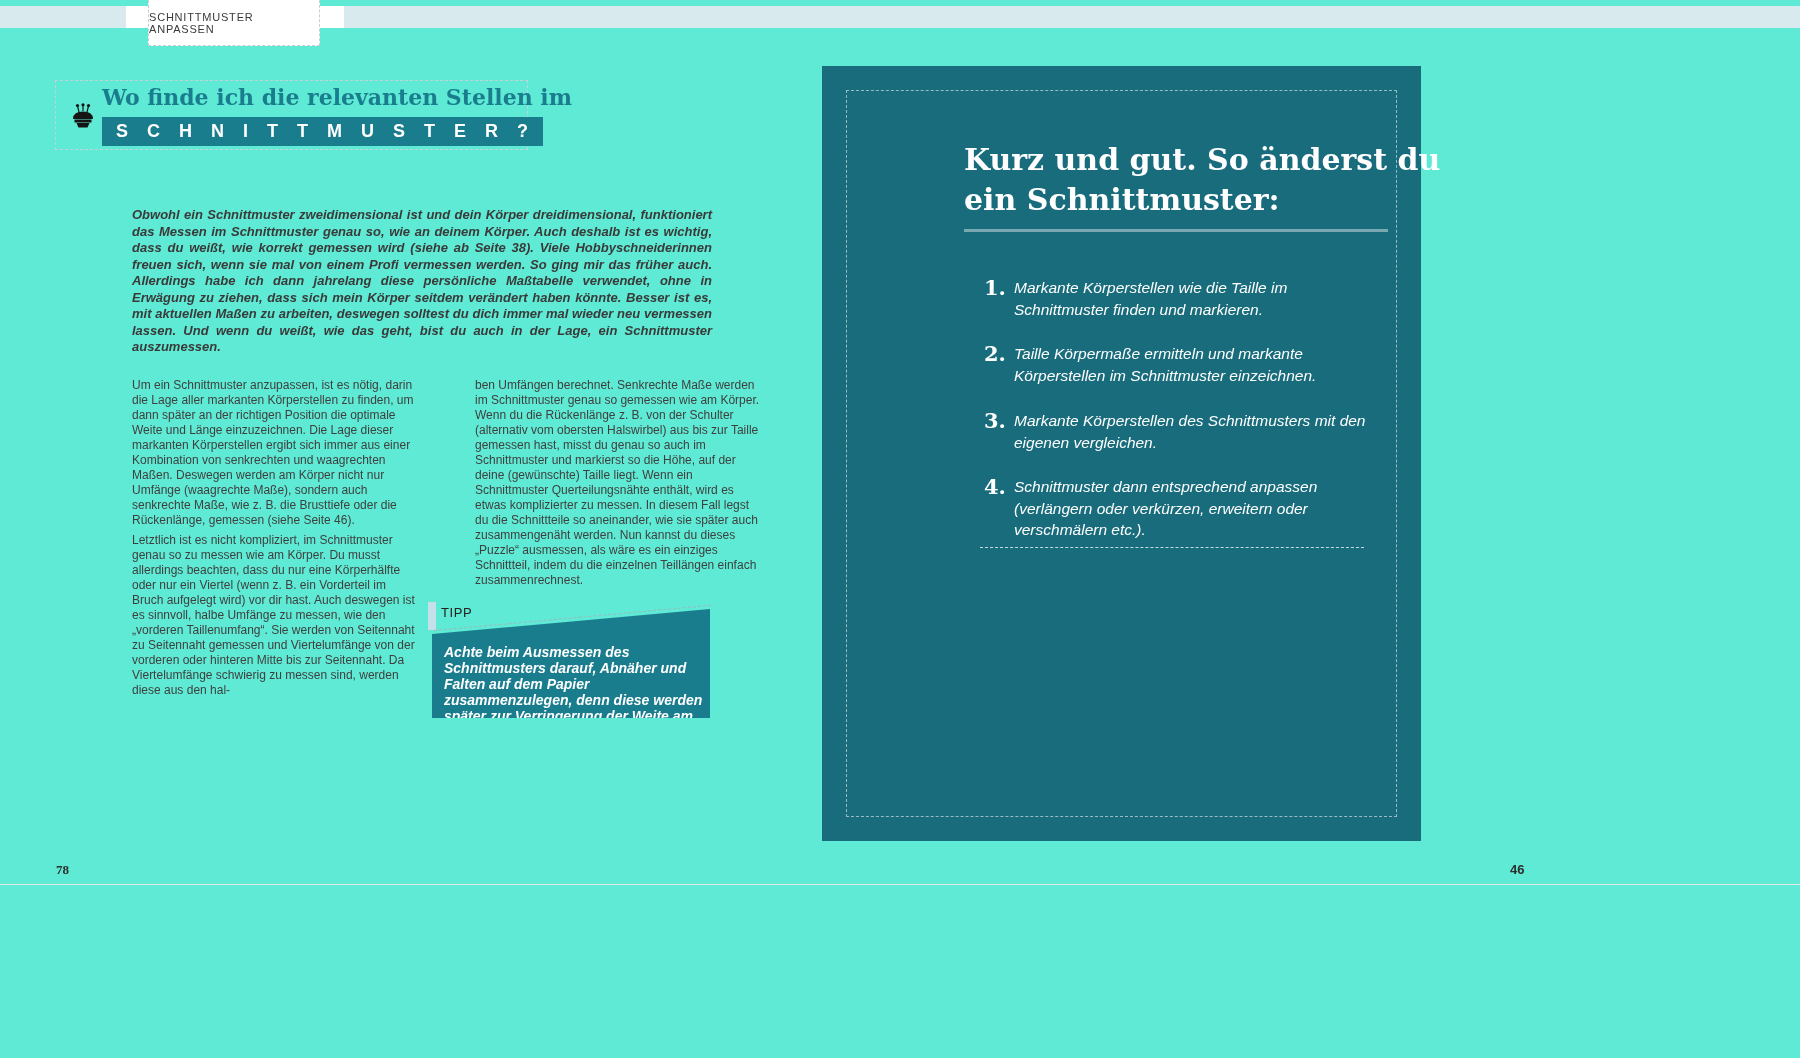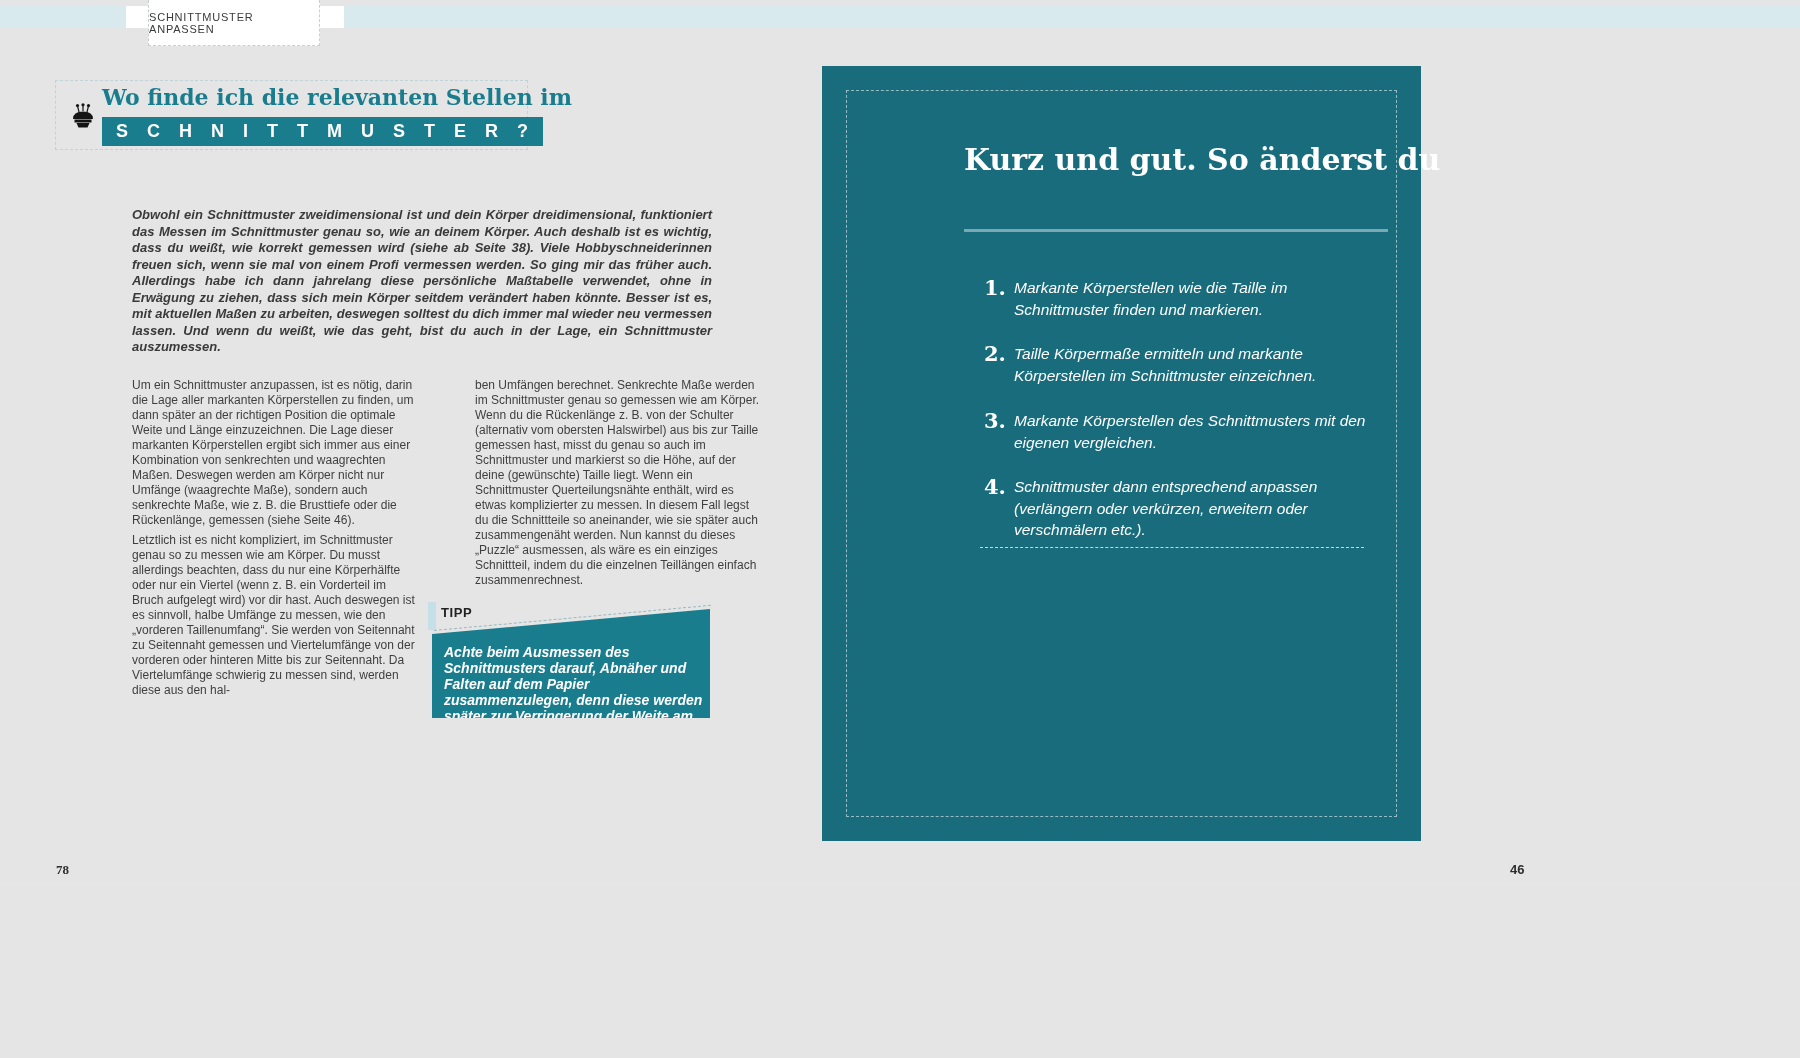--- a/index.html
+++ b/index.html
@@ -1,19 +1,19 @@
 <!DOCTYPE html>
 <html style="--teal: #1A7D8E; --panel: #186C7C; --band: #D8EAEE;"><head>
 <meta charset="utf-8">
 <style>
   * { margin:0; padding:0; box-sizing:border-box; }
   html,body { background:#ffffff; }
   body { font-family:"Liberation Sans", sans-serif; color:#3c3c3c; }
 
-  .spread { position:relative; width:1800px; height:1058px; background:#e5e5e5; overflow:hidden; }
+  .spread { position:relative; width:1800px; height:1058px; background:#5eead4; overflow:hidden; }
 
   
   .band { position:absolute; top:6px; left:0; width:100%; height:22px; background:var(--band,#d8eaee); }
   .band-gap { position:absolute; top:6px; height:22px; background:#fff; }
   .gap1 { left:126px; width:22px; }
   .gap2 { left:320px; width:24px; }
   .tab {
     position:absolute; left:148px; top:0; width:172px; height:46px; background:#fff;
     border-left:1px dashed #c8ced1; border-right:1px dashed #c8ced1; border-bottom:1px dashed #c8ced1;
     display:flex; align-items:center; justify-content:center;
@@ -37,21 +37,21 @@
     font-size:13px; line-height:16.5px; font-style:italic; font-weight:bold; color:#3a3a3a; text-align:justify;
   }
 
   .col { position:absolute; top:378px; font-size:12px; line-height:15px; color:#3f3f3f; }
   .col p + p { margin-top:5px; }
   .col1 { left:132px; width:284px; }
   .col2 { left:428px; width:290px;margin-left:47px; }
 
   
   .tip-bar { position:absolute; left:428px; top:602px; width:8px; height:28px; background:#c5e0e9; }
-  .tip-label { position:absolute; left:441px; top:605px; font-size:13px; font-weight:bold; letter-spacing:0.6px; color:#222; }
+  .tip-label { position:absolute; left:441px; top:605px; font-size:13px; font-weight:normal; letter-spacing:0.6px; color:#222; }
   .tip-dash { position:absolute; left:434px; top:630px; width:278px; border-top:1px dashed #9cb9c1;
               transform:rotate(-5.2deg); transform-origin:left top; }
   .tip-box {
     position:absolute; left:432px; top:600px; width:278px; height:118px; background:var(--teal,#1a7d8e);
     clip-path:polygon(0 34px, 100% 9px, 100% 100%, 0 100%);
     color:#fff; font-style:italic; font-weight:bold; font-size:14px; line-height:16px;
     padding:44px 4px 0 12px;
   }
 
   
@@ -119,20 +119,21 @@
 
   <div class="tip-bar"></div>
   <div class="tip-label">TIPP</div>
   <div class="tip-box">Achte beim Ausmessen des Schnittmusters darauf, Abnäher und Falten auf dem Papier zusammenzulegen, denn diese werden später zur Verringerung der Weite am Stoffteil zusammengenäht.</div>
   <div class="tip-dash"></div>
 
   <div class="panel">
     <div class="panel-border"></div>
     <div class="panel-heading">
       <div>Kurz und gut. So änderst du</div>
+      <div>ein Schnittmuster:</div>
     </div>
     <div class="panel-divider"></div>
 
     <div class="panel-item" style="top:211px">
       <span class="num">1.</span>
       <span class="txt">Markante Körperstellen wie die Taille im Schnittmuster finden und markieren.</span>
     </div>
     <div class="panel-item" style="top:277px">
       <span class="num">2.</span>
       <span class="txt">Taille Körpermaße ermitteln und markante Körperstellen im Schnittmuster einzeichnen.</span>

